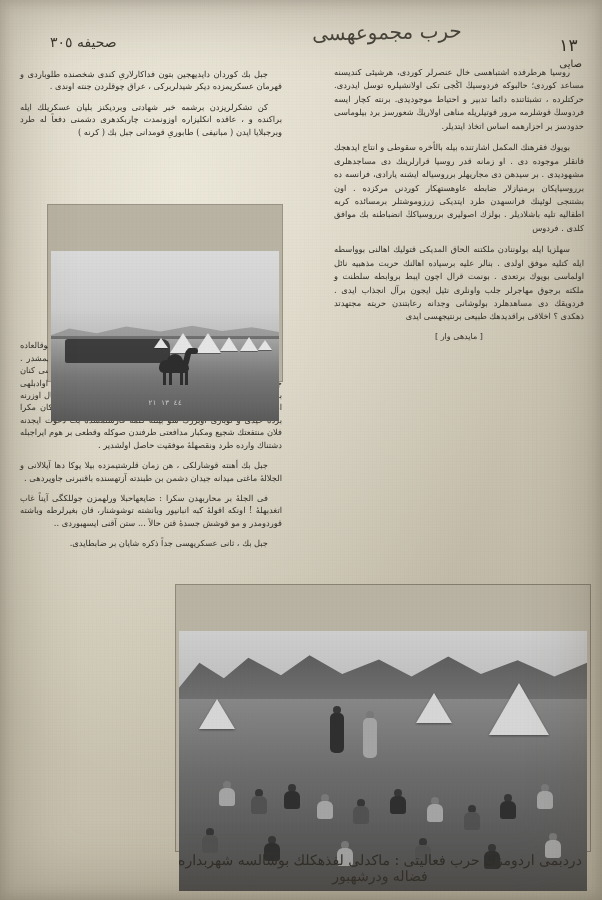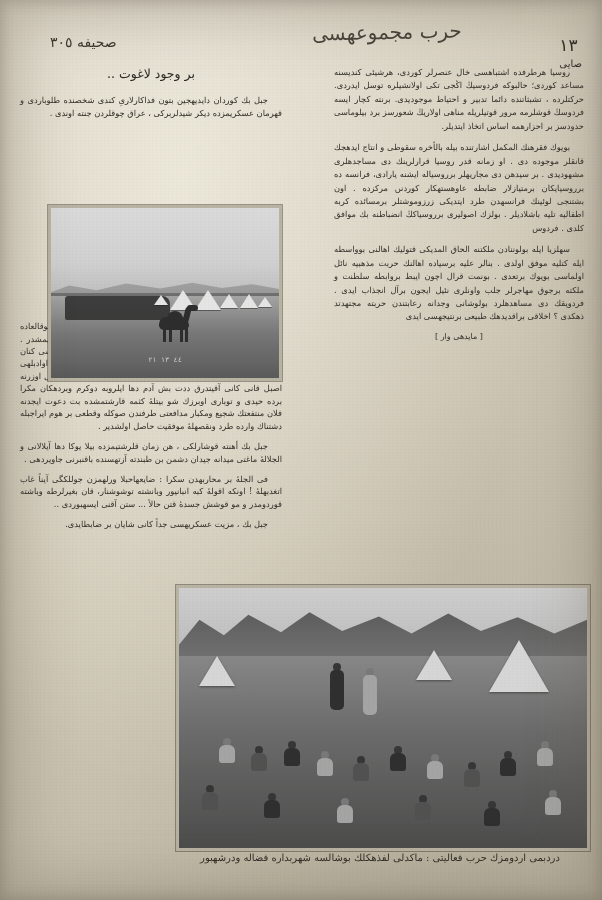--- a/index.html
+++ b/index.html
@@ -127,20 +127,21 @@
   }
   .fig-1 { left: 48px; top: 205px; width: 228px; height: 170px; }
   .fig-2 { left: 176px; top: 585px; width: 408px; height: 260px; }
 
   .photo {
     position: relative;
     width: 100%;
     height: 100%;
     overflow: hidden;
     filter: grayscale(1) contrast(1.05);
+    margin-top: 43px;
   }
 
   
   .p1-sky {
     position: absolute; left: 0; right: 0; top: 0; height: 54%;
     background: linear-gradient(180deg, #d9d6cd 0%, #cfccc2 60%, #bdb9ad 100%);
   }
   .p1-hills {
     position: absolute; left: 0; right: 0; top: 40%; height: 16%;
     background: linear-gradient(180deg, #9a958a 0%, #8d887c 100%);
@@ -275,21 +276,21 @@
   .soldier.stand .torso { height: 40px; width: 14px; left: 4px; border-radius: 5px; }
 
   .cap2 {
     position: absolute;
     left: 176px;
     top: 852px;
     width: 408px;
     direction: rtl;
     text-align: center;
     font-family: "DejaVu Serif", serif;
-    font-size: 10px;
+    font-size: 14px;
     color: #2f2c26;
     letter-spacing: 0.4px;
   }
   .cap1 {
     position: absolute;
     left: 48px;
     top: 382px;
     width: 228px;
     direction: rtl;
     text-align: center;
@@ -314,27 +315,27 @@
   </div>
 
   <div class="col col-right">
     <p class="para ind">روسیا هرطرفده اشتباهسی خال عنصرلر کوردی، هرشیئی کندیسنه مساعد کوردی؛ حالبوکه فردوسیڭ اڭجی تکی اولانشیلره توسل ایدردی. حرکتلرده ، تشبثاتنده دائما تدبیر و احتیاط موجودیدی. برنته کچار ایسه فردوسڭ قوشلرمه مرور قوتیلریله مناهی اولاریڭ شعورسز برد بیلوماسی حدودسز بر احزارهمه اساس اتخاذ ایتدیلر.</p>
     <p class="para ind">بویوك فقرهنك المكمل اشارتنده بیله بالأخره سقوطی و انتاج ایدهجك قانقلر موجوده دی . او زمانه قدر روسیا قرارلرینك دی مساجدهلری مشهودیدی . بر سیدهن دی مجاریهلر برروسیاله ایشنه یارادی، فرانسه ده برروسیایکان برمتیازلار ضابطه عاوهستهکار کوردنں مرکزده . اون بشتنجی لوئینك فرانسهدن طرد ایتدیکی زرزوموشتلر برمسائده کربه اطفالیه تلیه باشلادیلر . بولزك اصولیری برروسیاکڭ انضباطنه بك موافق کلدی . فردوس</p>
     <p class="para ind">سهلزیا ایله بولوننادن ملكتنه الحاق المدیکی قتولیك اهالنی بوواسطه ایله کتلیه موفق اولدی . بنالر علیه برسیاده اهالنك حربت مذهبیه نائل اولماسی بویوك برتعدی . بونمت قرال اچون ایبط بروابطه سلطنت و ملکته برجوق مهاجرلر جلب واونلری نئیل ایجون برآل انجذاب ایدی . فردویقك دی مساهدهلرد بولوشانی وجدانه رعابتندن حربته مجتهدتد ذهكدی ؟ اخلاقی براقدیدهك طبیعی برنتیجهسی ایدی</p>
     <div class="bracket">[ مایدهی وار ]</div>
   </div>
 
   <div class="col col-left">
-    <div class="sec-title">بر وجود لاغوت ..</div>
     <p class="para ind tight">جبل بك كوردان دایدیهجین بتون فداكارلاریِ كندی شخصنده طلوباردی و قهرمان عسكریمزده دیكر شیدلربركی ، عراق چوقلردن جنته اوندی .</p>
+    <p class="para ind tight">كن تشكرلریزدن برشمه خبر شهادتی وبردیكنز بلیان عسكریلك ایله براكنده و ، عاقده انكلیزاره اوزونمدت چاربكدهری دشمنی دفعاً له طرد وبرجبلایا ایدن ( مبانیفی ) طابوریِ قومدانی جبل بك ( كرنه )</p>
     <div style="height:186px"></div>
     <p class="para ind tight">خوانلره ، دوبله سوبی ، بك قهرمان مدافعتری میانسنده فوقالعاده فداكارلق ابرازلهٔ بكانون ثانی ٣٣٠ تاریخنده اجرای مبتد شهاداتنا الهمشدر . اولهبیك كنی مقدارده قهرامه ایمن ایمن دشمنه بكجرك برقوتلهٔ قارشی كنان جبل بك ، مدهش بر شرایل بالنجامهی ایله كوبلدهسی واولارلری اوادبلهی برده برآوری و ازا ( آلهٔ ، آله ) هوم ( هوم ) صداصیله ، صاتری قومال اوزرنه اصبل قانی كانی آقیتدرق ددت بش آدم دها ایلروبه دوكرم وبردهكان مكرا برده حیدی و توباری اوبرزك شو بیتلهٔ كثمه قارشتمشده بت دعوت ایجدنه فلان منتفعتك شجیع ومكبار مدافعتی طرفندن صوكله وقطعی بر هوم ایراجبله دشتناك وارده طرد ونقصهلهٔ موفقیت حاصل اولشدیر .</p>
     <p class="para ind tight">جبل بك أهنته قوشارلكی ، هن زمان قلرشتیمزده بیلا یوكا دها آیلالانی و الجلالهٔ ماغتی میدانه جیدان دشمن بن طبندته آزتهسنده باقنبرنی جاویردهی .</p>
     <p class="para ind tight">فی الجلهٔ بر محاربهدن سكرا : ضایعهاحبلا ورلهمزن جوللكگی آیناً غاب اتغدبهلهٔ ! اونكه اقولهٔ كبه انبانیور وبانشته توشوشنار، قان بغیرلرطه وباشته قوردومدر و مو قوشش جسدهٔ قتن حالاً ... ستن آقنی ایسهبوردی ..</p>
-    <p class="para ind tight">جبل بك ، مزیت عسكریهسی جداً كانی شایان بر ضابطایدی.</p>
+    <p class="para ind tight">جبل بك ، ثانی عسكریهسی جداً ذكره شایان بر ضابطایدی.</p>
   </div>
 
   <div class="fig fig-1">
     <div class="photo">
       <div class="p1-sky"></div>
       <div class="p1-hills"></div>
       <div class="p1-water"></div>
       <div class="p1-ground"></div>
       <div class="p1-dark-mass"></div>
       <div class="tent" style="left:52%;"></div>

